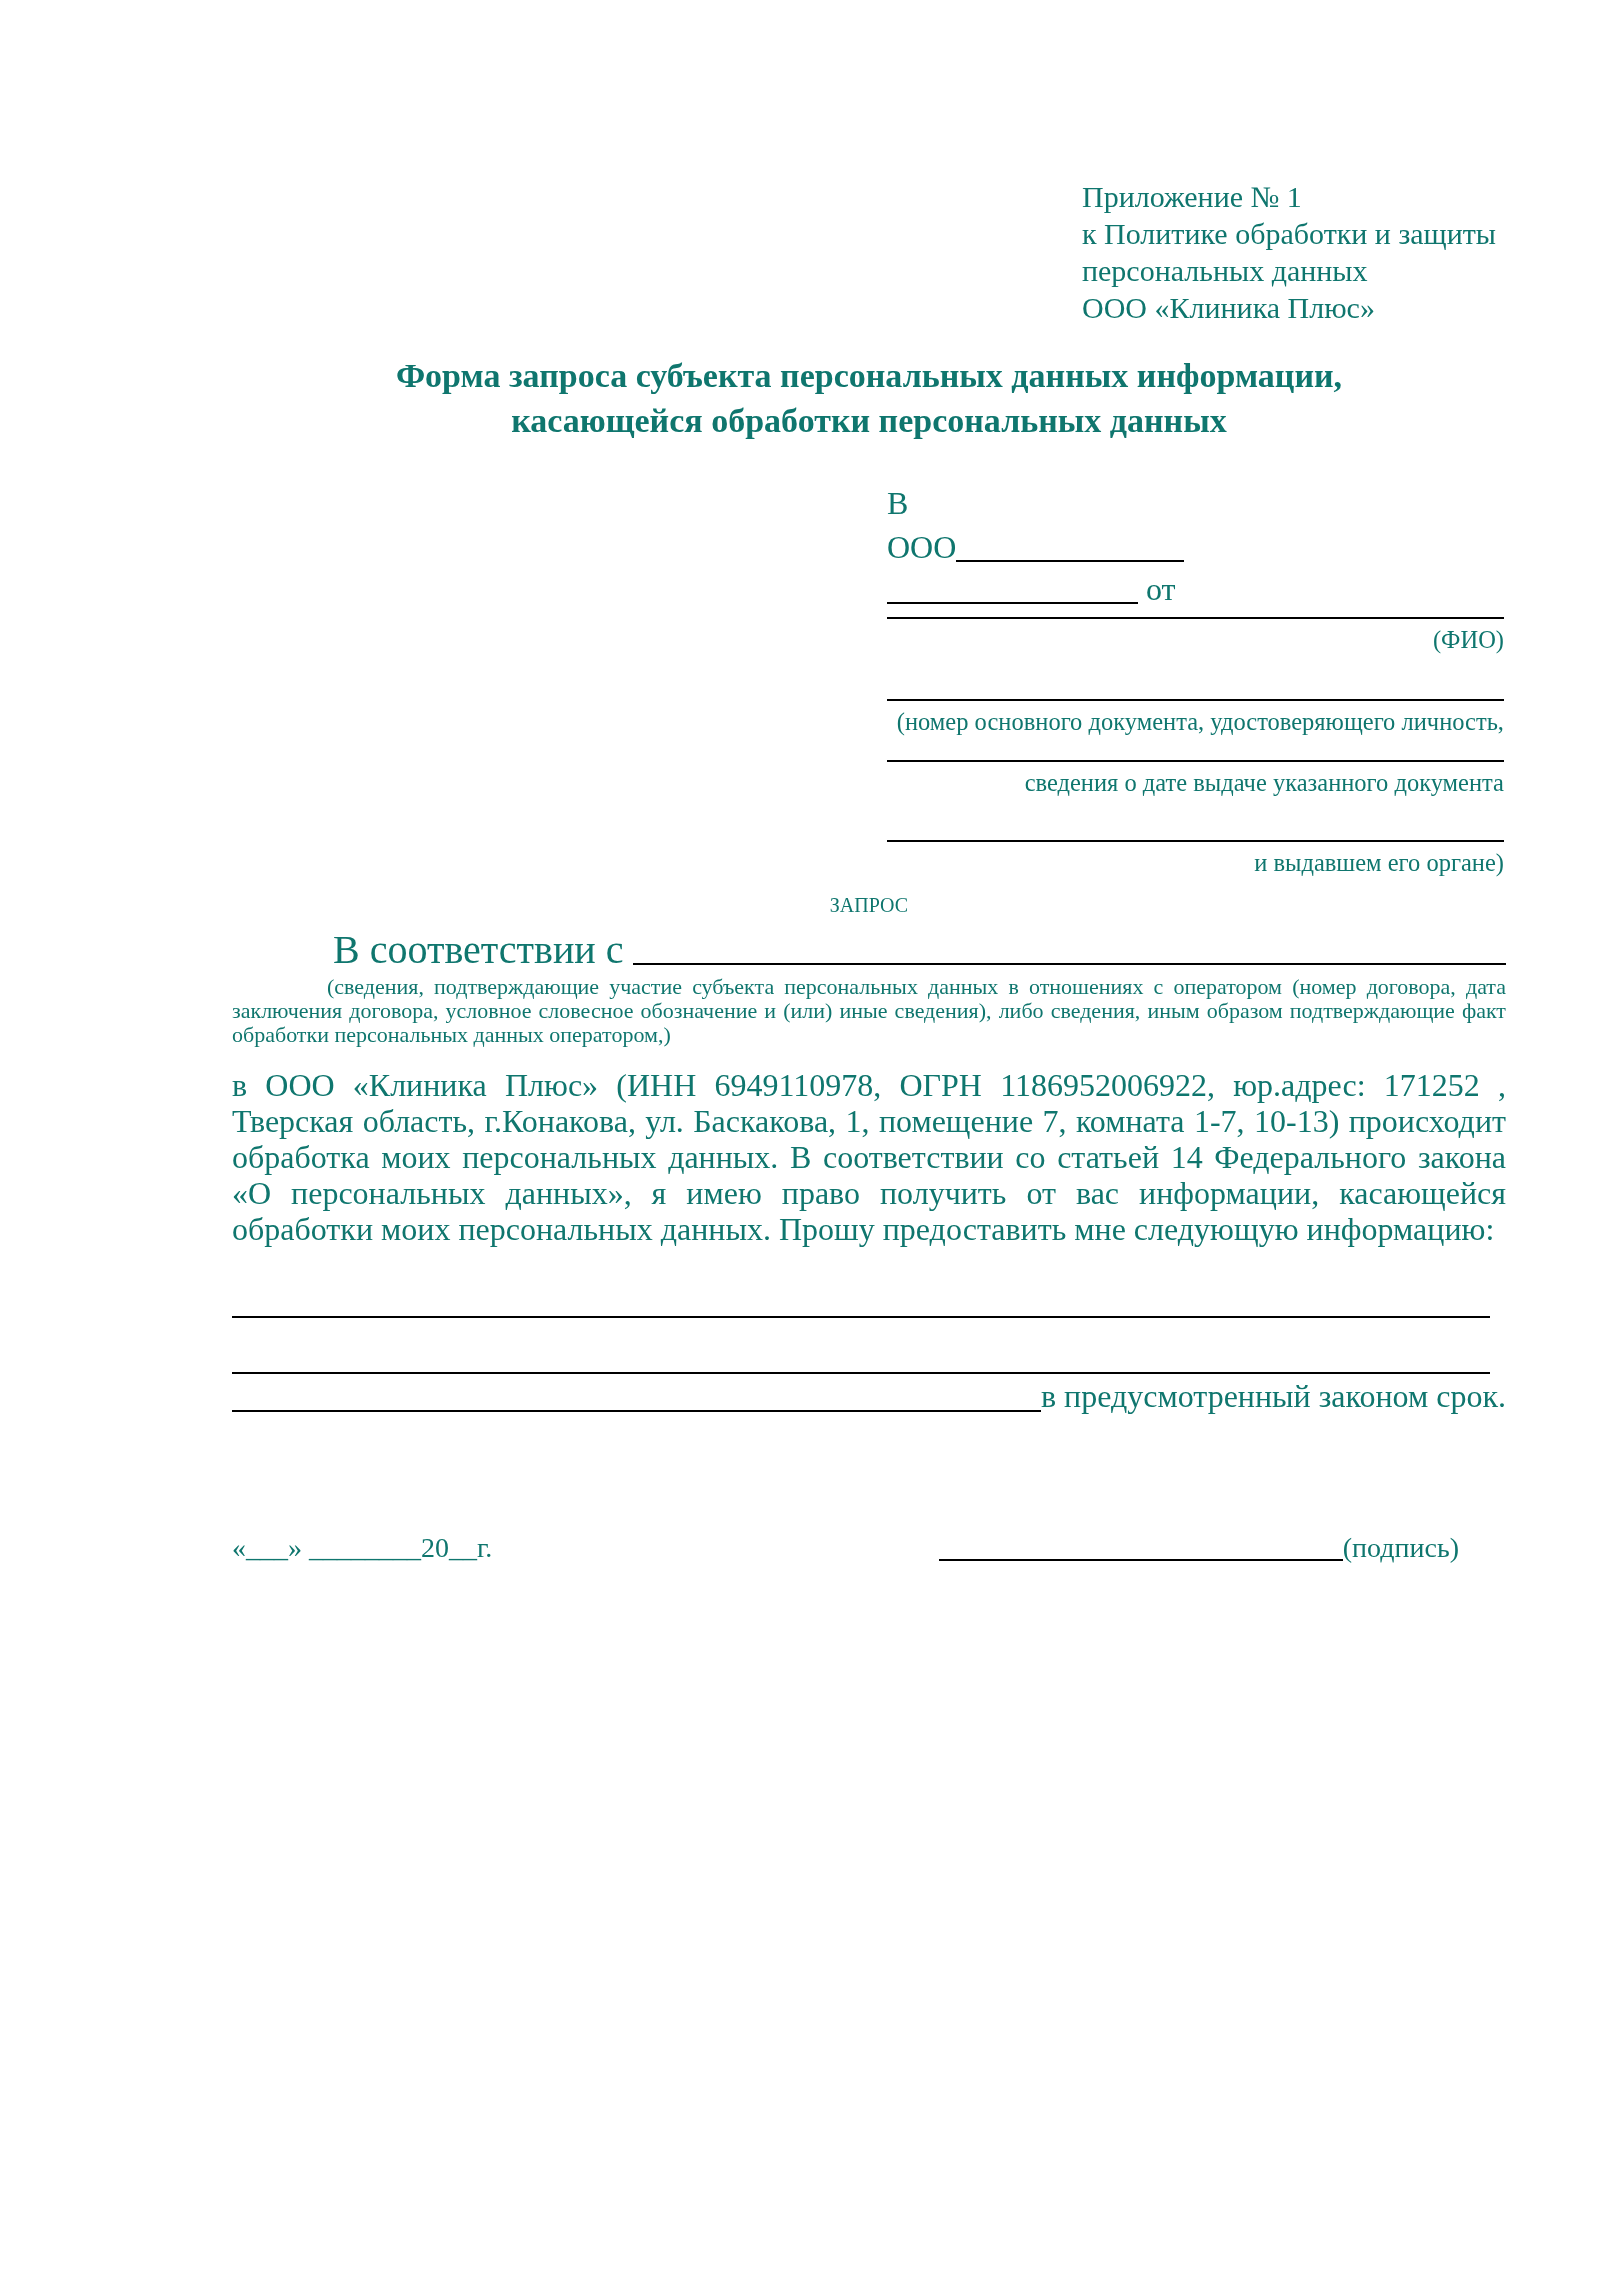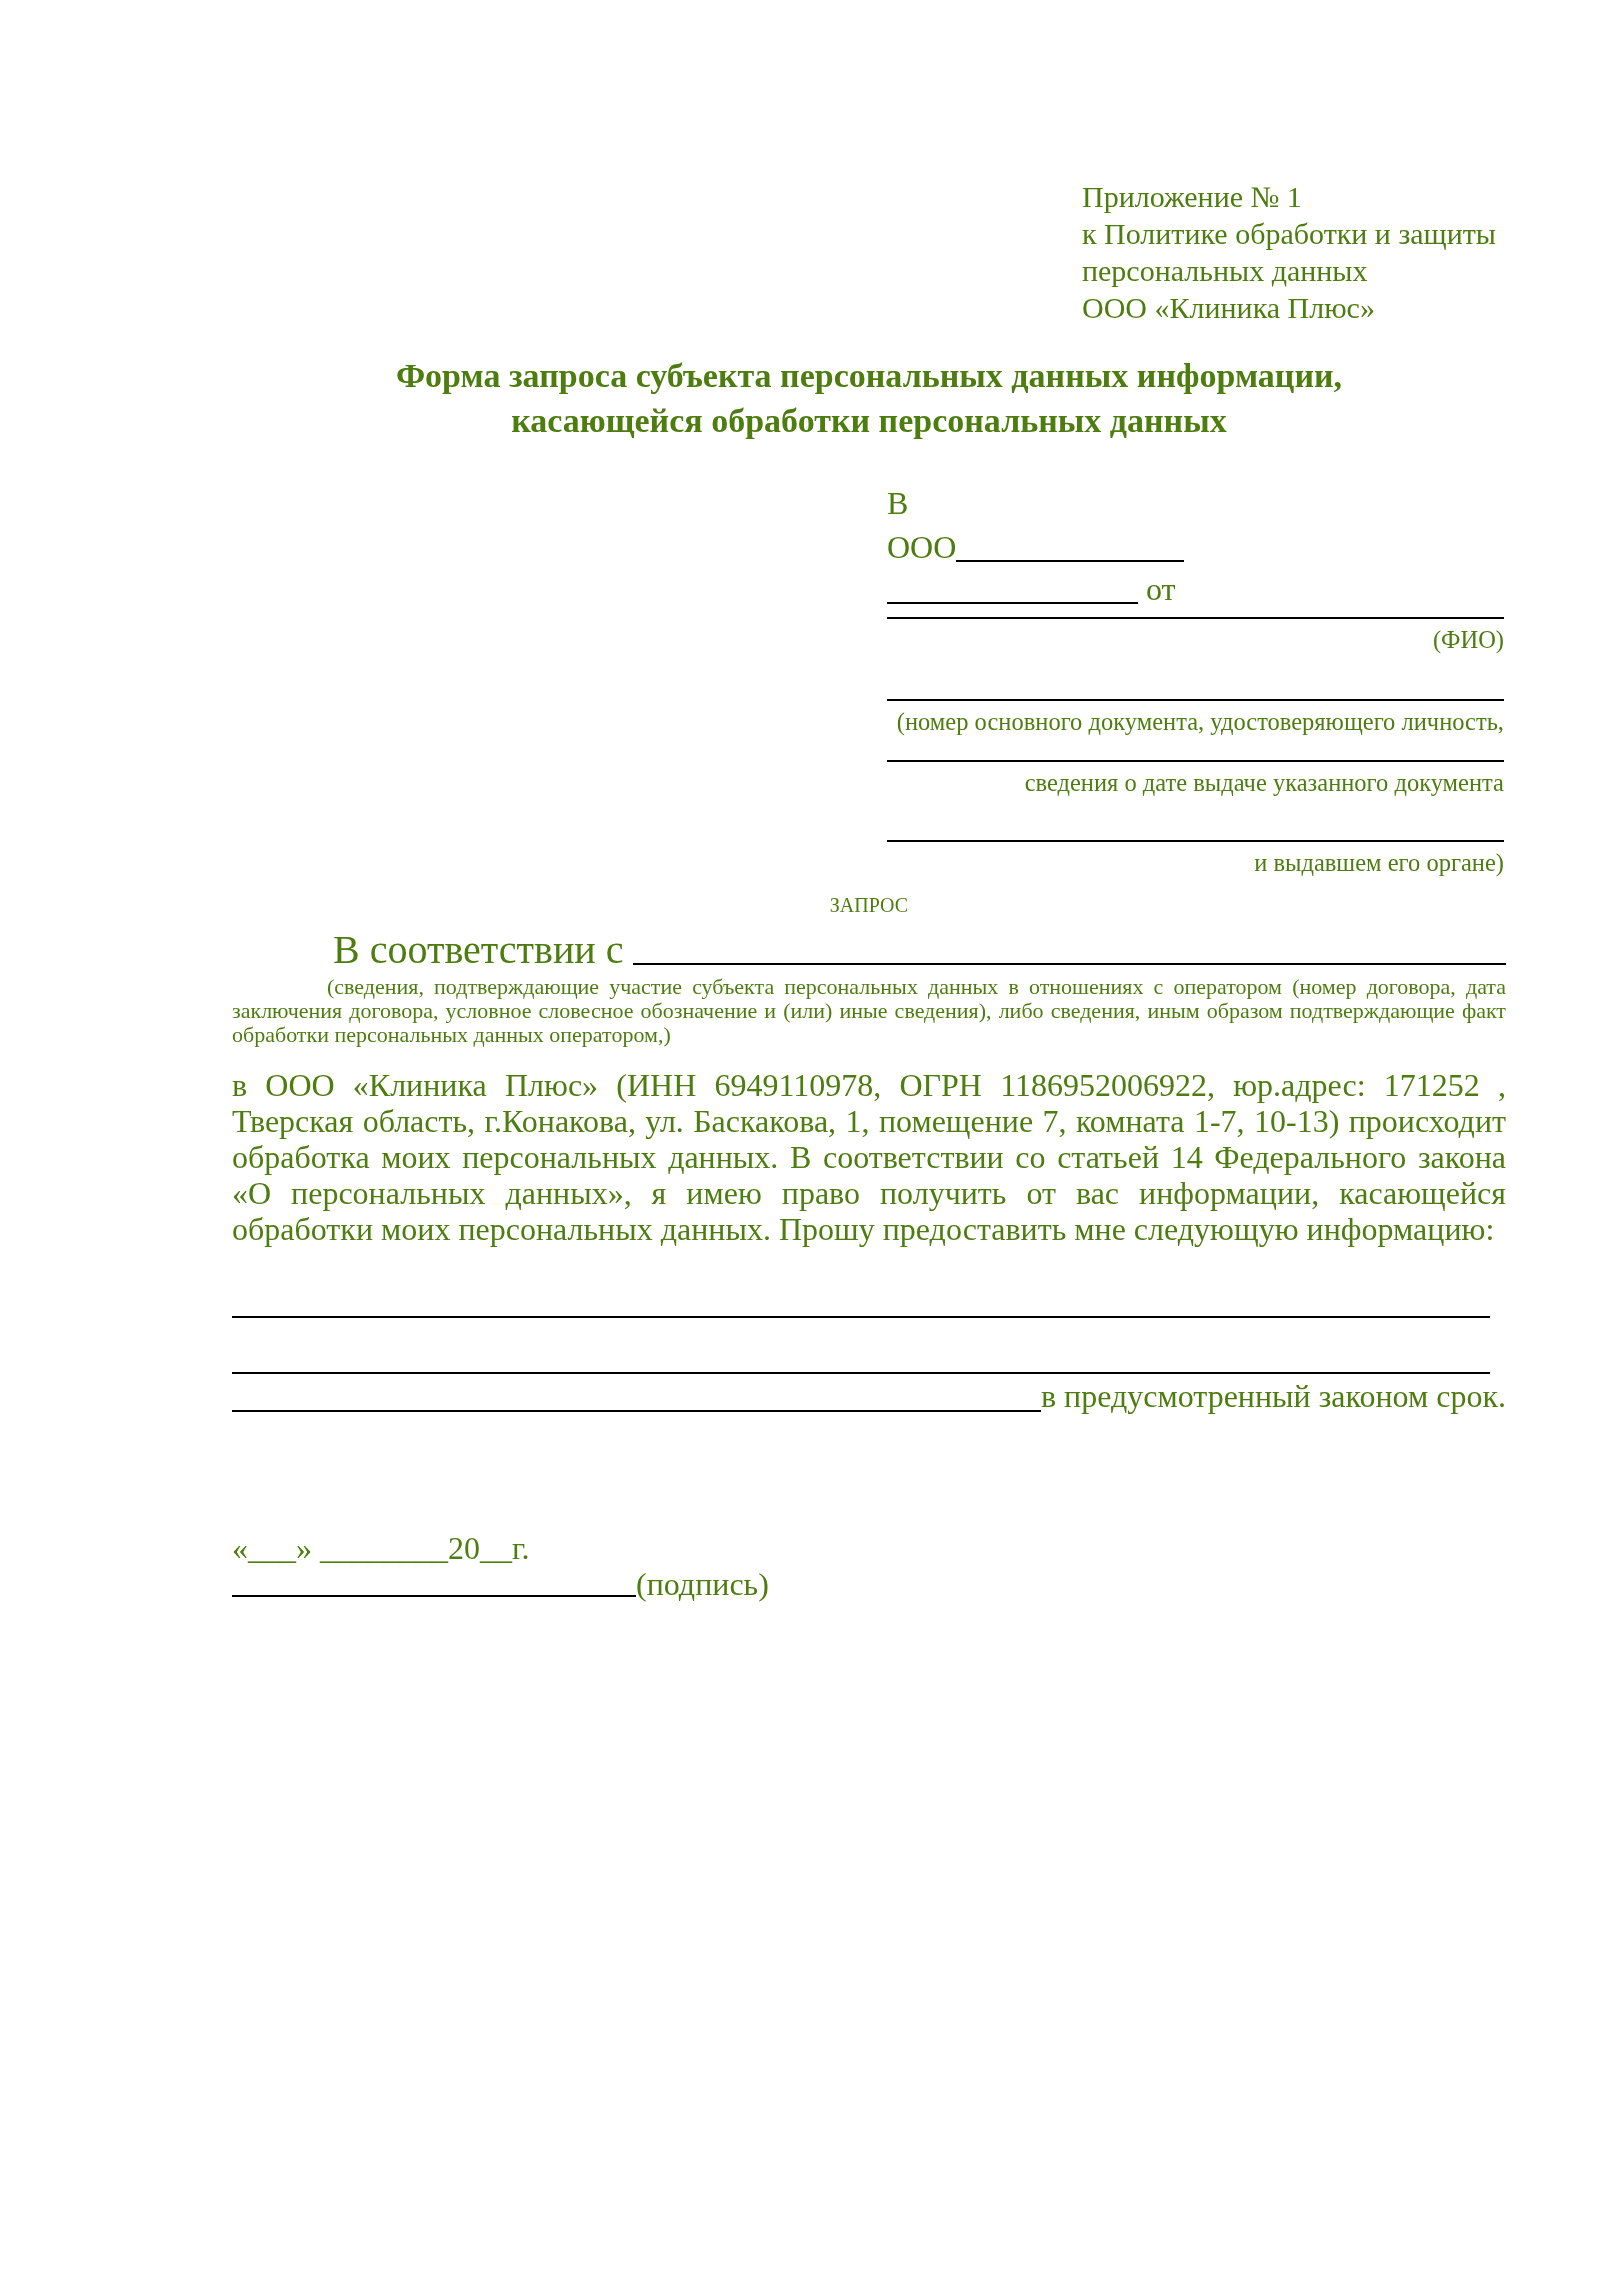--- a/index.html
+++ b/index.html
@@ -1,21 +1,21 @@
 <!DOCTYPE html>
 <html><head>
 <meta charset="utf-8">
 <style>
   html,body{margin:0;padding:0;background:#888;}
   .page{
     position:relative;
     width:1621px;height:2293px;
     background:#ffffff;
     font-family:"Liberation Serif","DejaVu Serif",serif;
-    color:#4d7c0f;
+    color:#0f766e;
     overflow:hidden;
   }
   
   .header-block{
     position:absolute;left:1082px;top:178px;
     font-size:30px;line-height:37px;white-space:nowrap;
   }
   
   .doc-title{
     position:absolute;left:232px;top:353px;width:1274px;
@@ -74,21 +74,21 @@
   }
   .reply-line1{
     text-align:justify;text-align-last:justify;text-indent:101px;
   }
   .reply-line2{display:flex;height:39px;}
   .reply-line2 .fill-line{margin-left:0;margin-bottom:4.9px;}
   .reply-tail{white-space:nowrap;}
   
   .footer-row{
     position:absolute;left:232px;top:1530px;width:1274px;
-    display:flex;font-size:32px;line-height:36px;flex-direction:column;
+    display:flex;font-size:28px;line-height:36px;
   }
   .footer-spacer{flex:1 1 auto;}
   .sig-group{display:flex;margin-right:47px;}
   .sig-blank{width:404px;border-bottom:2.9px solid #000;margin-bottom:4.9px;}
   .sig-caption{white-space:nowrap;}
 </style>
 </head>
 <body>
 
 <div class="page">

